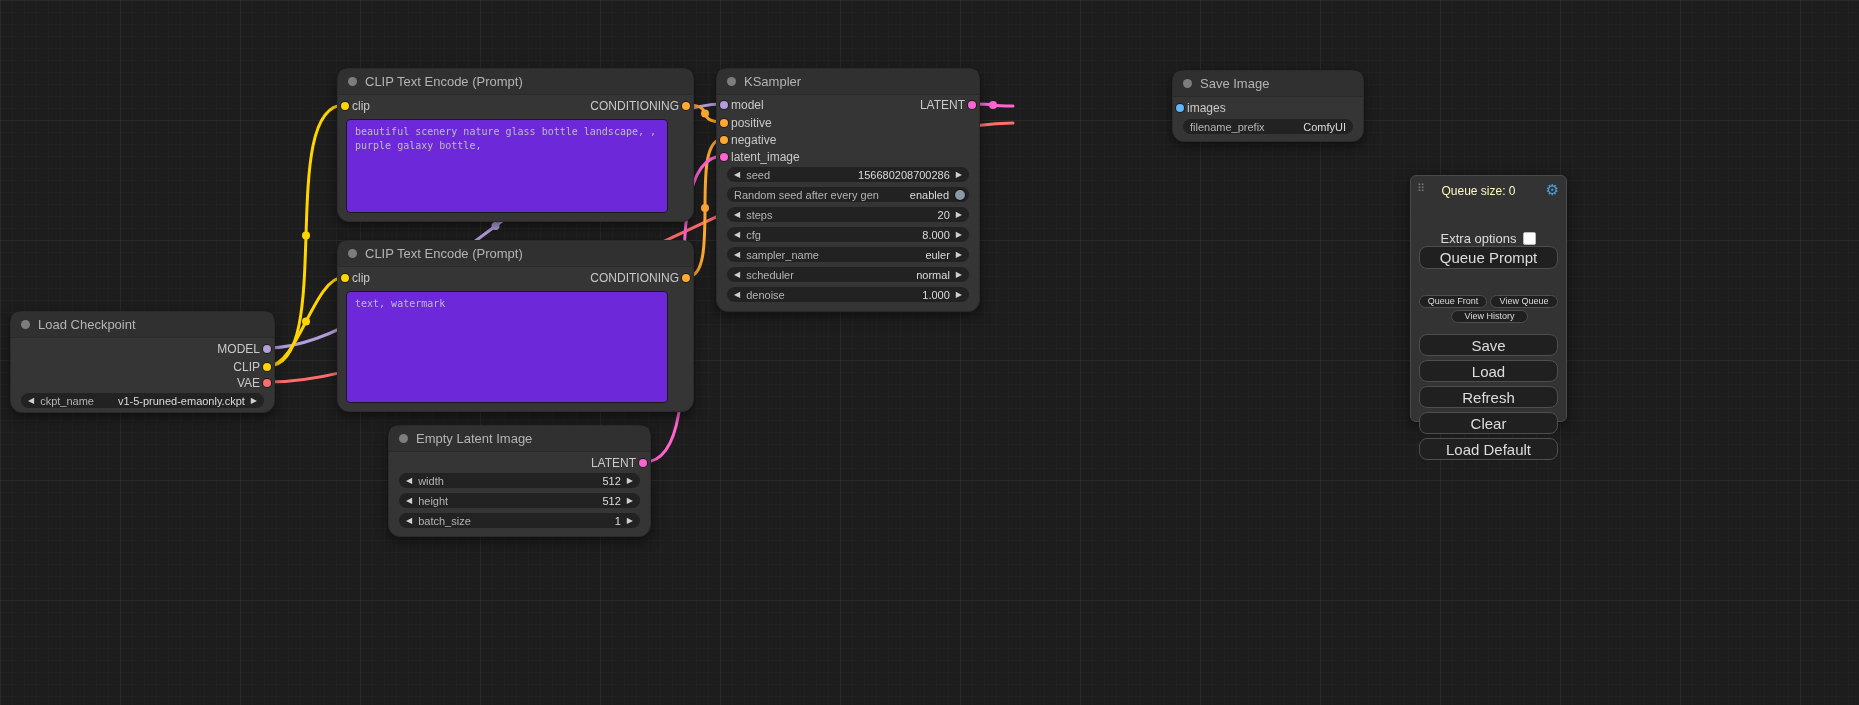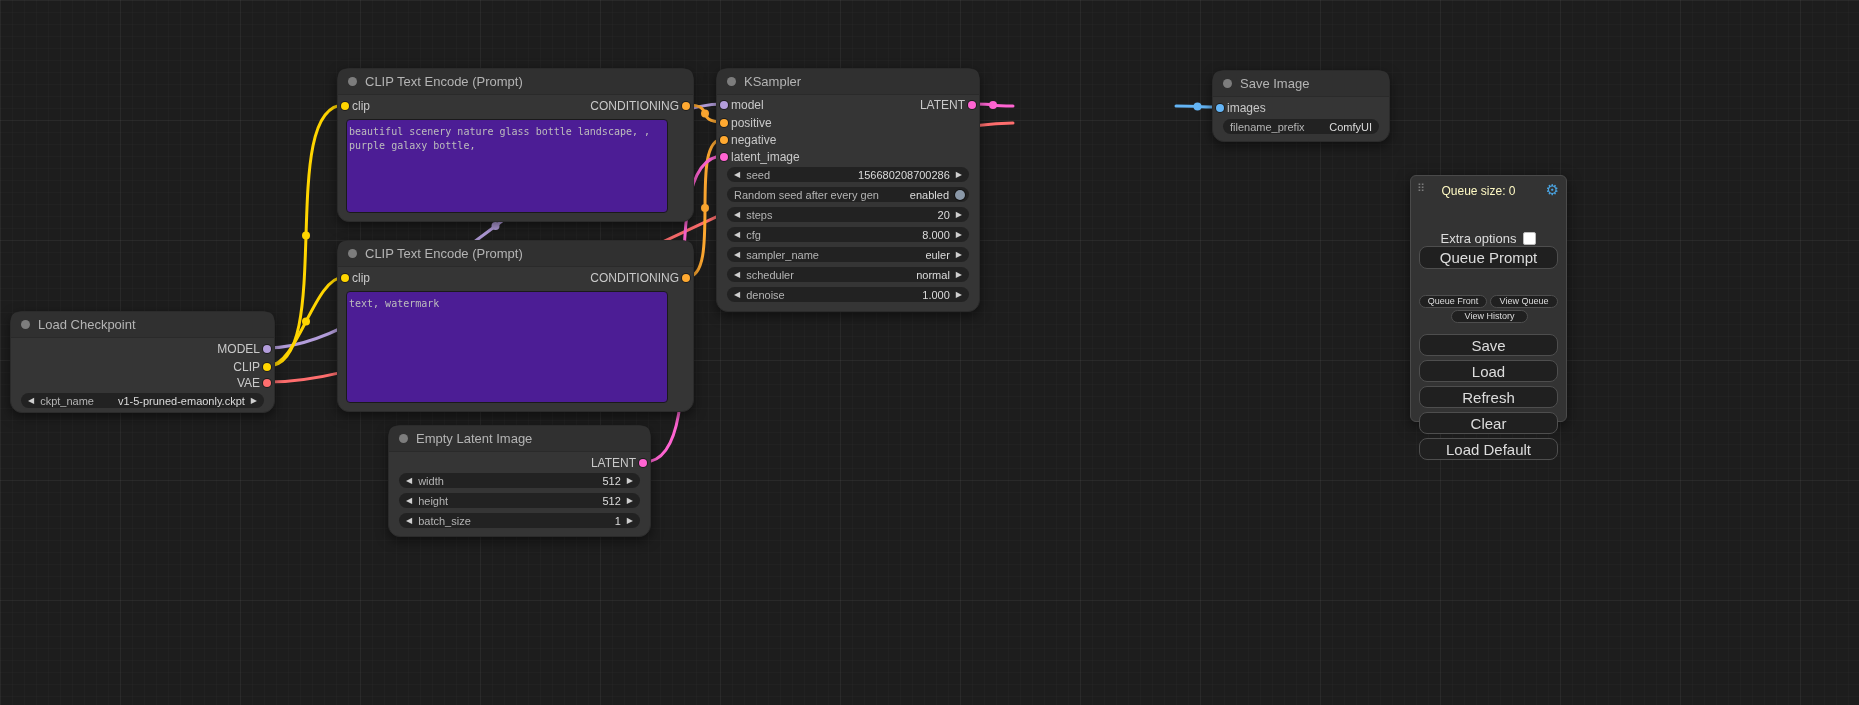--- a/index.html
+++ b/index.html
@@ -46,22 +46,22 @@
     gap:6px; padding:0 7px; font-size:11px; color:#b4b4b4;
   }
   .widget .arrow { color:#cfcfcf; font-size:8px; line-height:15px; }
   .widget .wname { white-space:nowrap; }
   .widget .wspacer { flex:1; }
   .widget .wvalue { color:#dcdcdc; white-space:nowrap; }
   .toggle-dot { width:10px; height:10px; border-radius:50%; background:#8a98a8;
     box-shadow:0 0 0 1px rgba(0,0,0,.4); flex:0 0 auto; margin-right:-3px; }
 
   .node-text {
-    position:absolute; left:8px; right:25px; background:#4c1d95; border-radius:4px;
-    border:1px solid #1a1a1a; color:#bdbdbd; padding:5px 2px;
+    position:absolute; left:8px; right:25px; background:#6d28d9; border-radius:4px;
+    border:1px solid #1a1a1a; color:#bdbdbd; padding:5px 8px;
     font-family:"DejaVu Sans Mono", monospace; font-size:10px; line-height:1.4;
     white-space:pre-wrap; overflow:hidden;
   }
 
   .queue-panel {
     position:absolute; left:1410px; top:175px; width:157px; height:247px; z-index:3;
     background:#333; border:1px solid #4a4a4a; border-radius:6px;
     box-shadow:0 4px 14px rgba(0,0,0,.55); color:#ddd;
   }
   .qp-handle { position:absolute; left:6px; top:6px; color:#7c7c7c; font-size:11px; cursor:grab; }
@@ -266,21 +266,21 @@
     <div class="widget" style="top:218px">
       <span class="arrow">◀</span>
       <span class="wname">denoise</span>
       <span class="wspacer"></span>
       <span class="wvalue">1.000</span>
       <span class="arrow">▶</span>
     </div>
   </div>
 
 
-  <div class="node" style="left:1212px;top:70px;width:178px;height:72px">
+  <div class="node" style="left:1172px;top:70px;width:192px;height:72px">
     <div class="node-title">
       <span class="collapse-dot"></span>
       <span>Save Image</span>
     </div>
     <div class="slot in" style="top:29px">
       <i class="dot dot-image"></i>
       <span>images</span>
     </div>
     <div class="widget" style="top:48px">
       <span class="wname">filename_prefix</span>

